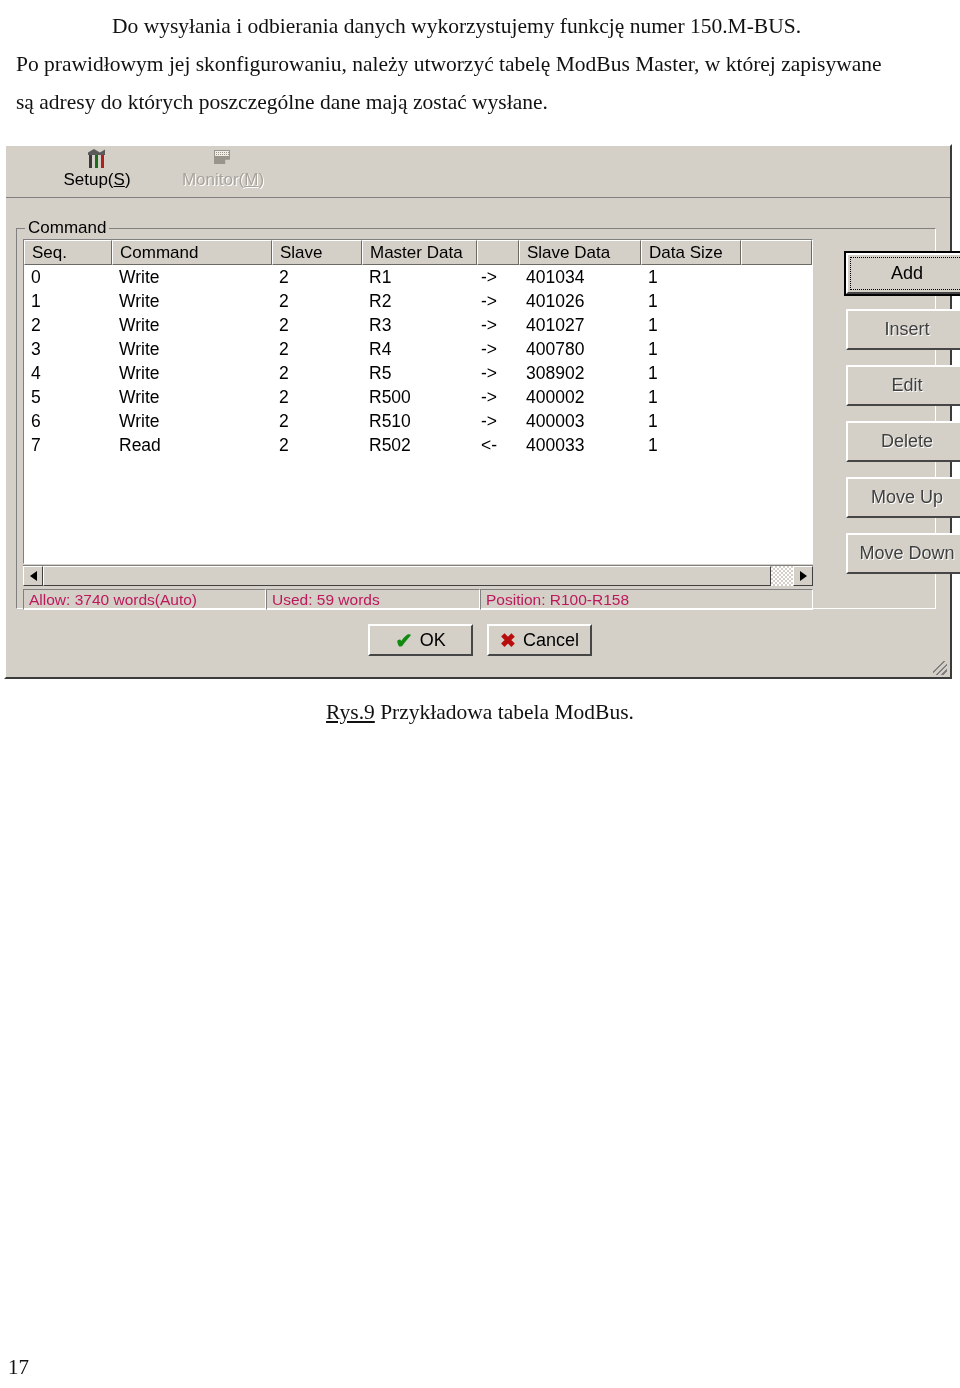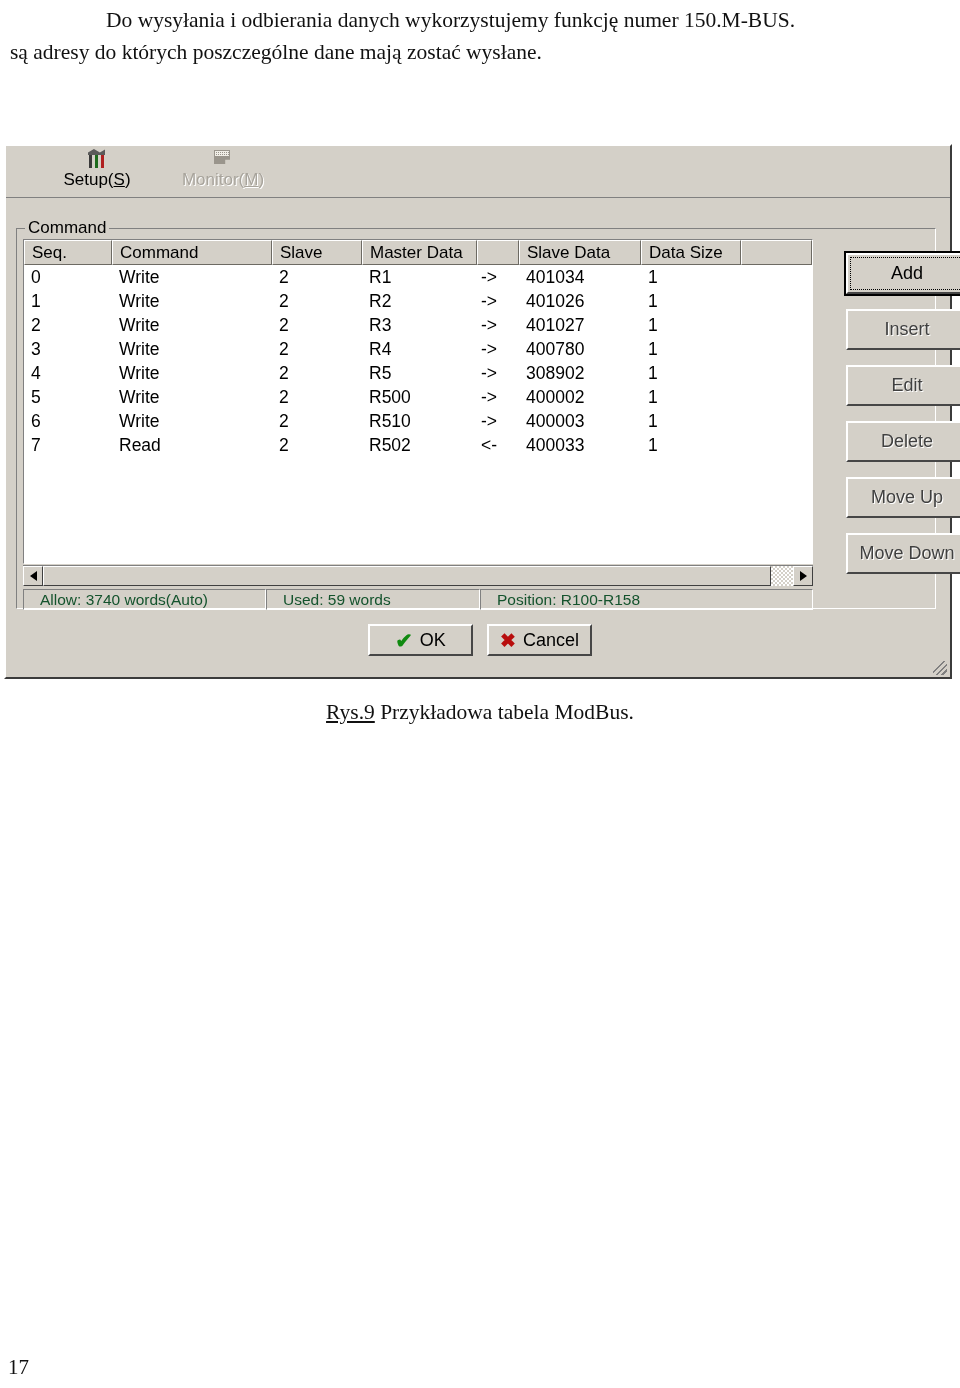--- a/index.html
+++ b/index.html
@@ -22,21 +22,21 @@
     top: 0;
     width: 960px;
     padding: 2px 6px 0 6px;
     box-sizing: border-box;
     font-family: "Liberation Serif", serif;
     font-size: 21.5px;
     line-height: 28px;
     color: #111;
     text-align: justify;
   }
-  .doc-text p { margin: 4px; font-family: Liberation Serif, serif; }
+  .doc-text p { margin: 10px; font-family: Liberation Serif, serif; }
   .doc-line-1 { text-indent: 96px; }
 
   
   #dialog {
     position: absolute;
     left: 4px;
     top: 144px;
     width: 948px;
     height: 535px;
     background: #d4d0c8;
@@ -314,22 +314,22 @@
   .sbar-cell {
     border-top: 1.5px solid #808080;
     border-left: 1.5px solid #808080;
     border-right: 1.5px solid #ffffff;
     border-bottom: 1.5px solid #ffffff;
     box-sizing: border-box;
     font-size: 15.5px;
     font-family: "Liberation Sans", sans-serif;
     display: flex;
     align-items: center;
-    padding-left: 16px;
-    color: #14532d;
+    padding-left: 5px;
+    color: #be185d;
     white-space: nowrap;
   }
   .sc1 { width: 243px; }
   .sc2 { width: 214px; }
   .sc3 { flex: 1 1 auto; }
 
   
   .sidebtns {
     position: absolute;
     left: 840px; top: 107px;
@@ -422,20 +422,21 @@
     font-family: "Liberation Serif", serif;
     font-size: 21px;
     color: #111;
   }
 </style>
 </head>
 <body>
 
 <div class="doc-text">
   <p class="doc-line-1">Do wysyłania i odbierania danych wykorzystujemy funkcję numer 150.M-BUS.</p>
+  <p>Po prawidłowym jej skonfigurowaniu, należy utworzyć tabelę ModBus Master, w której zapisywane</p>
   <p>są adresy do których poszczególne dane mają zostać wysłane.</p>
 </div>
 
 <div id="dialog">
 
 
   <div class="toolbar">
 
 
     <div class="tb-item">

